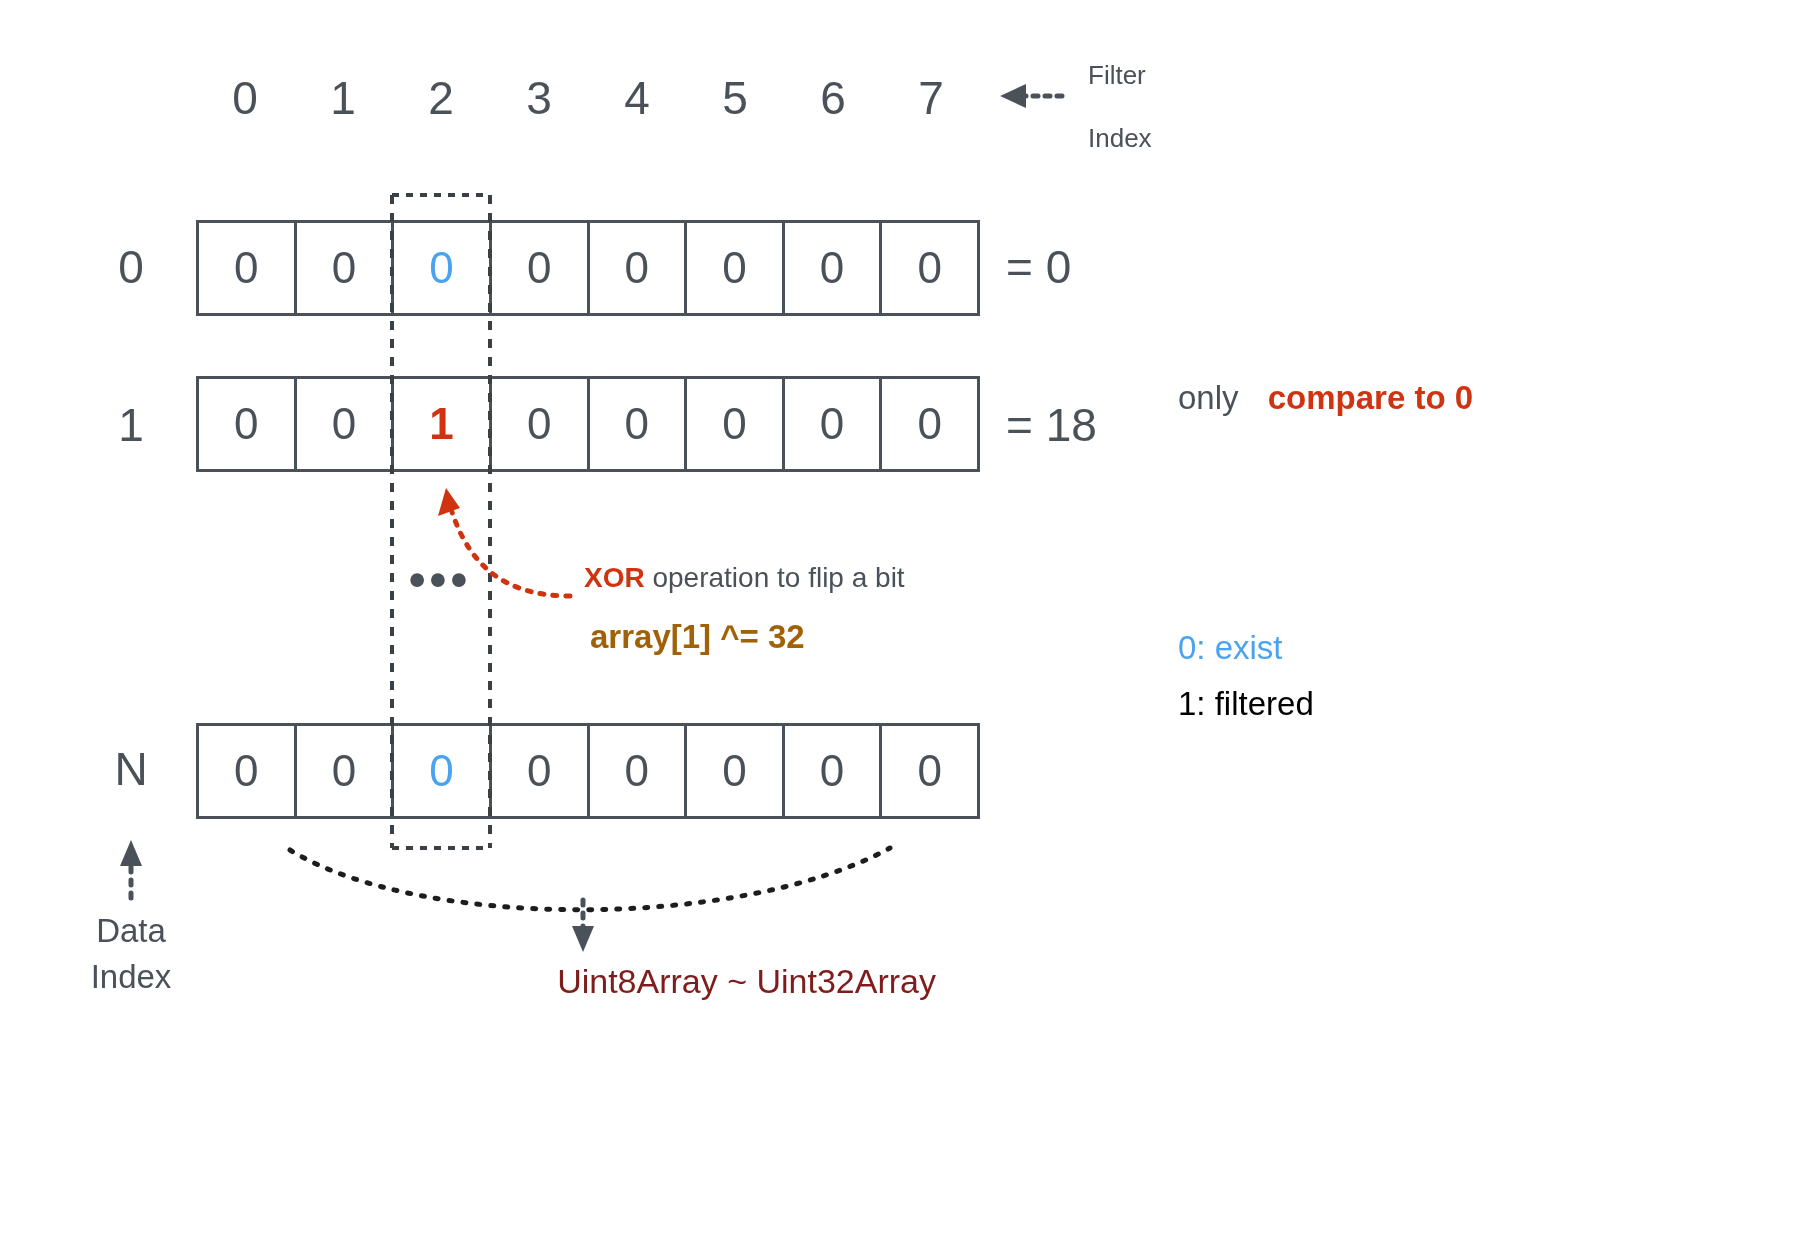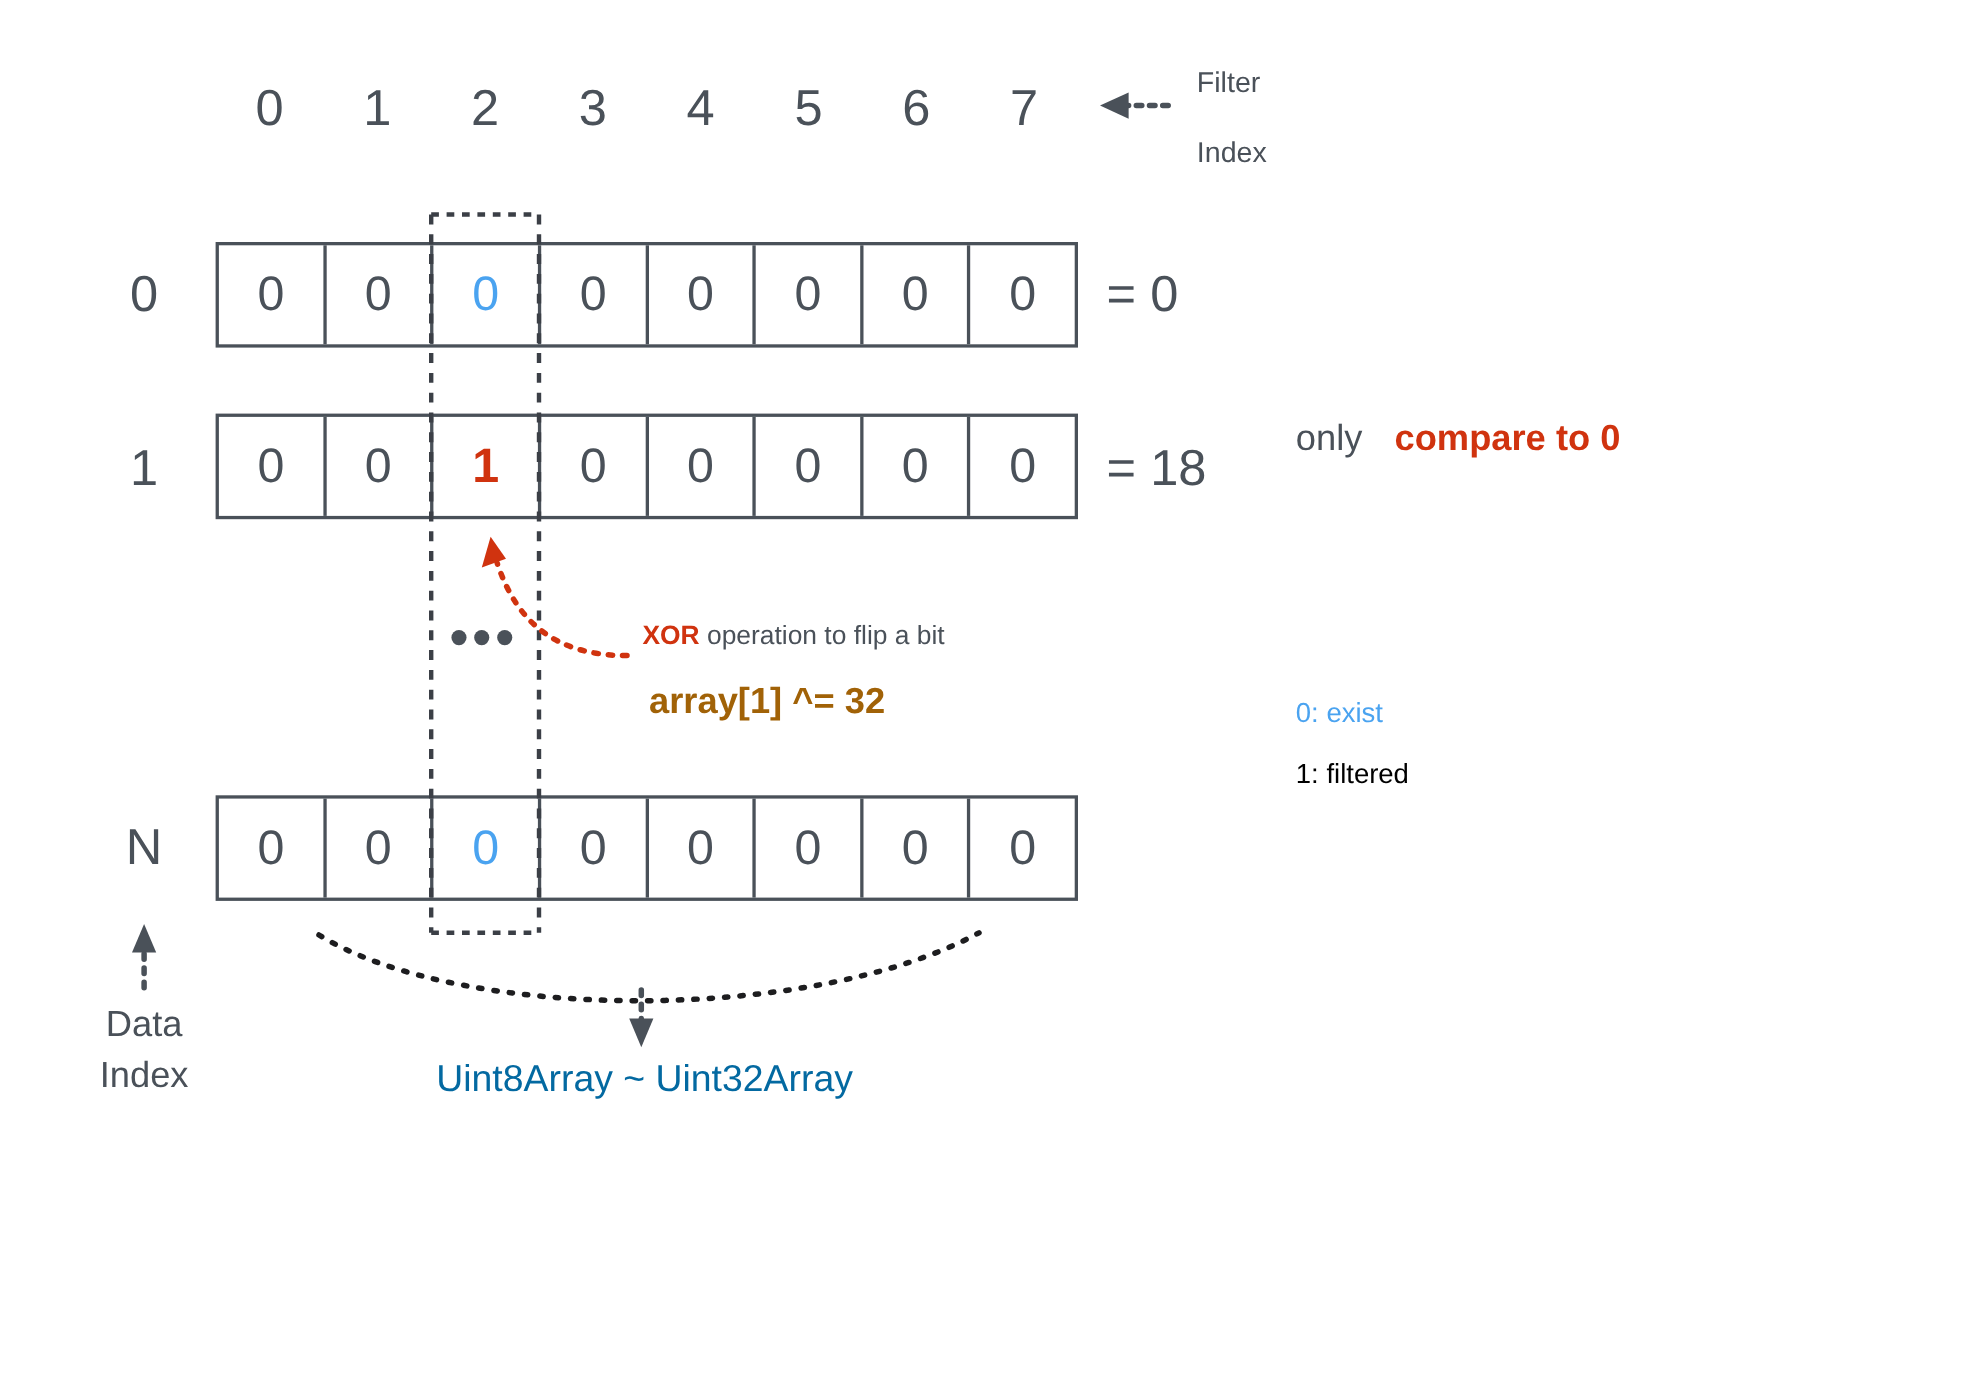--- a/index.html
+++ b/index.html
@@ -124,21 +124,21 @@
     color: #d0330f;
     font-weight: 700;
     margin-left: 20px;
   }
 
   
   .legend {
     position: absolute;
     left: 1178px;
     top: 620px;
-    font-size: 25px;
+    font-size: 33px;
     line-height: 56px;
   }
   .legend .l-exist { color: #4aa3f0; }
   .legend .l-filtered { color: #000000; font-weight: 400; }
 
   
   .ellipsis {
     position: absolute;
     left: 392px;
     top: 556px;
@@ -149,21 +149,21 @@
     color: #4a5159;
     letter-spacing: 4px;
     line-height: 48px;
   }
 
   
   .xor-note {
     position: absolute;
     left: 584px;
     top: 556px;
-    font-size: 24px;
+    font-size: 28px;
     line-height: 44px;
     color: #4a5159;
     white-space: nowrap;
   }
   .xor-note .xor-kw {
     color: #d0330f;
     font-weight: 700;
   }
   .xor-code {
     position: absolute;
@@ -187,23 +187,23 @@
     color: #4a5159;
     white-space: pre-line;
   }
 
   
   .bottom-caption {
     position: absolute;
     left: 236px;
     top: 962px;
     width: 700px;
-    text-align: center;
+    text-align: right;
     font-size: 34px;
-    color: #0369a1;
+    color: #7f1d1d;
     white-space: nowrap;
   }
 </style>
 </head>
 <body>
 
 <div class="canvas">
 
   <div class="filter-index-row">
     <div class="filter-index-cell">0</div>

